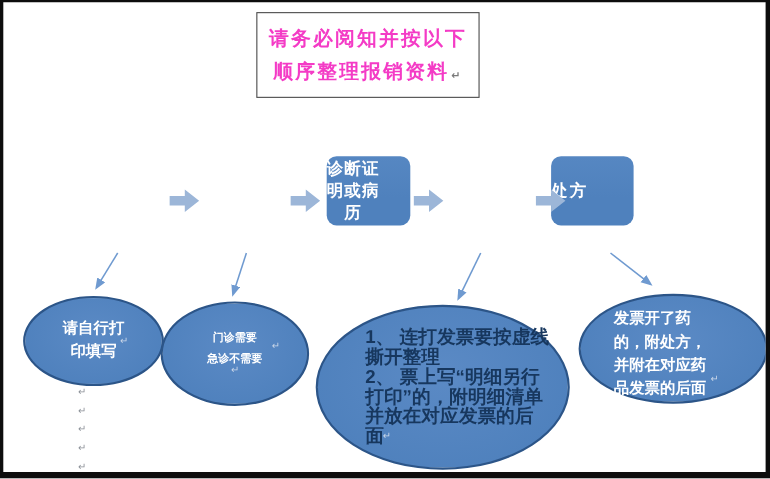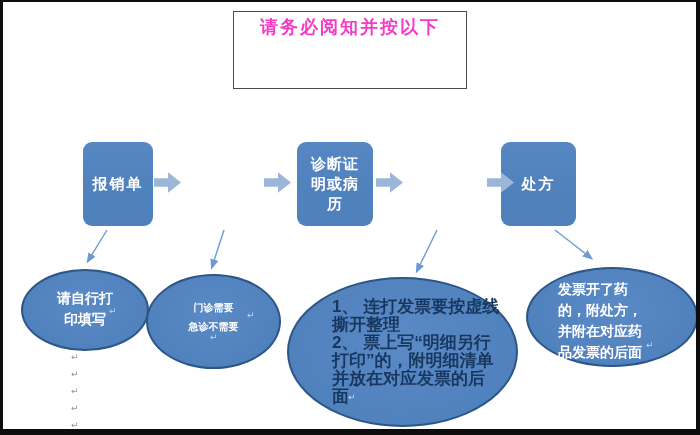--- a/index.html
+++ b/index.html
@@ -7,34 +7,34 @@
   body { font-family:"Liberation Sans","DejaVu Sans",sans-serif; }
 
   .frame {
     position:relative; width:700px; height:435px; background:var(--background,#fff);
     border-style:solid; border-color:var(--frame-border,#0d0d0d);
     border-width:2px 4px 6px 3px; overflow:hidden;
   }
 
   
   .title-box {
-    position:absolute; left:230px; top:9px; width:234px; height:78px;
+    position:absolute; left:230px; top:9px; width:203px; height:78px;
     background:#fff; border:1.5px solid #4a4a4a;
-    display:flex; flex-direction:column; align-items:center;
+    display:flex; flex-direction:column; justify-content:center; align-items:center;
   }
   .title-line {
     color:var(--title-text,#f43bc6); font-size:18px; font-weight:700;
     letter-spacing:2px; line-height:30px; white-space:nowrap;
   }
 
   
   .step {
-    position:absolute; top:140px; height:84px; border-radius:9px;
+    position:absolute; top:140px; height:63px; border-radius:9px;
     background:linear-gradient(180deg,#5687c2 0%, var(--node-fill,#4f81bd) 60%);
-    display:flex; align-items:center; justify-content:center;
+    display:flex; align-items:center; justify-content:flex-start;
   }
   .step-label {
     color:var(--node-text,#fff); font-weight:700; font-size:15px;
     letter-spacing:2px; line-height:20px; white-space:pre-line; text-align:center;
   }
   .s1{left:80px;width:70px} .s2{left:183px;width:73px}
   .s3{left:294px;width:76px} .s3 .step-label{letter-spacing:1px}
   .s4{left:404px;width:76px} .s5{left:498px;width:75px}
 
   
@@ -85,25 +85,23 @@
   .rm-c{left:68px;}
   .rm-c1{top:351px} .rm-c2{top:368px} .rm-c3{top:385px} .rm-c4{top:402px} .rm-c5{top:419px}
 </style>
 </head>
 <body>
 
 <div class="frame">
 
   <div class="title-box">
     <div class="title-line">请务必阅知并按以下</div>
+    <div class="title-line"><span>顺序整理报销资料</span><span class="retmark rm-title">↵</span></div>
   </div>
 
-  <div class="step s1">
-    <span class="step-label">报销单</span>
-  </div>
   <div class="step s3">
     <span class="step-label">诊断证
 明或病
 历</span>
   </div>
   <div class="step s5">
     <span class="step-label">处方</span>
   </div>
 
   <svg class="blockarrow a1" viewBox="0 0 29 23">

